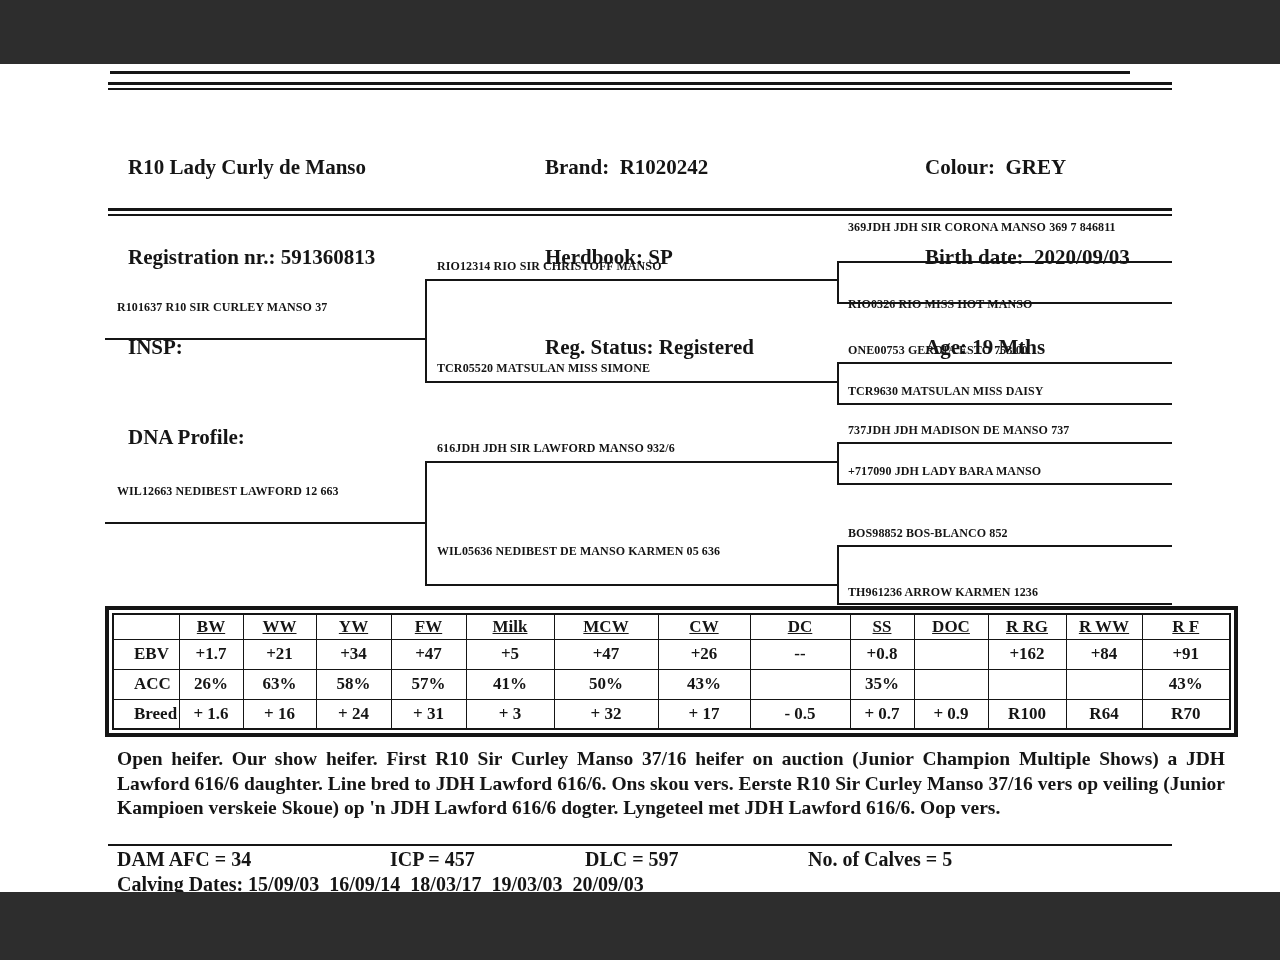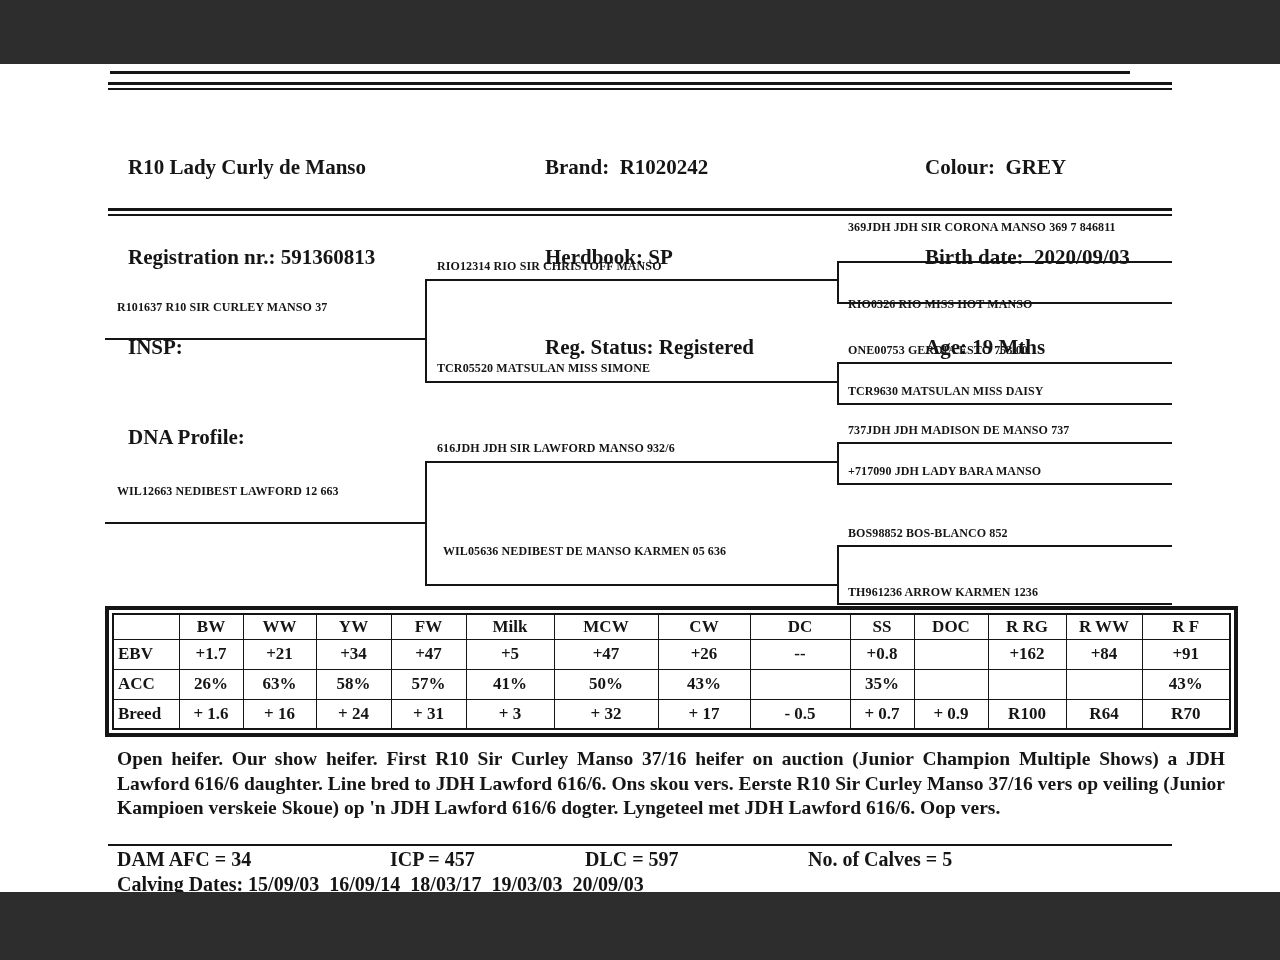--- a/index.html
+++ b/index.html
@@ -23,22 +23,22 @@
   .info { position:absolute; top:92px; font-size:21px; line-height:30px; white-space:pre; }
   .info-left { left:128px; }
   .info-mid { left:545px; }
   .info-right { left:925px; }
 
   .ped-name { position:absolute; font-size:12px; line-height:20px; letter-spacing:0.1px; }
 
   .ebv-outer { position:absolute; left:105px; top:606px; width:1133px; border:4px solid #151515; padding:3px; background:#fff; }
   .ebv-outer table { width:100%; border-collapse:collapse; table-layout:fixed; border:2px solid #151515; font-size:17px; }
   .ebv-outer td { border:1px solid #151515; text-align:center; height:30px; padding:0 2px; overflow:hidden; white-space:nowrap; }
-  .ebv-outer tr.hdr td { height:25px; }
-  .ebv-outer td.lbl { text-align:left; padding-left:4px; }
+  .ebv-outer tr.hdr td { height:25px;text-decoration:underline; }
+  .ebv-outer td.lbl { text-align:left; padding-left:20px; }
 
   .desc { position:absolute; left:117px; top:747px; width:1108px; font-size:19.5px; line-height:24.5px; text-align:justify; }
   .stat { position:absolute; top:848px; font-size:20px; white-space:pre; }
   .calving { position:absolute; left:117px; top:873px; font-size:20px; white-space:pre; }
 </style>
 </head>
 <body>
 
 <div class="screen">
 
@@ -71,21 +71,21 @@
   <div class="hline" style="left:108px; top:214px; width:1064px; height:2px;"></div>
 
   <div>
 
     <div class="ped-name" style="left:117px; top:297px; width:285px;">R101637 R10 SIR CURLEY MANSO 37</div>
     <div class="ped-name" style="left:117px; top:481px; width:285px;">WIL12663 NEDIBEST LAWFORD 12 663</div>
 
     <div class="ped-name" style="left:437px; top:256px; width:400px;">RIO12314 RIO SIR CHRISTOFF MANSO</div>
     <div class="ped-name" style="left:437px; top:358px; width:400px;">TCR05520 MATSULAN MISS SIMONE</div>
     <div class="ped-name" style="left:437px; top:438px; width:400px;">616JDH JDH SIR LAWFORD MANSO 932/6</div>
-    <div class="ped-name" style="left:437px; top:541px; width:340px;margin-left:6px;">WIL05636 NEDIBEST DE MANSO KARMEN 05 636</div>
+    <div class="ped-name" style="left:437px; top:541px; width:340px;">WIL05636 NEDIBEST DE MANSO KARMEN 05 636</div>
 
     <div class="ped-name" style="left:848px; top:217px; width:325px;">369JDH JDH SIR CORONA MANSO 369 7 846811</div>
     <div class="ped-name" style="left:848px; top:294px; width:335px;">RIO0326 RIO MISS HOT MANSO</div>
     <div class="ped-name" style="left:848px; top:340px; width:335px;">ONE00753 GERDIA ESTO 753 00</div>
     <div class="ped-name" style="left:848px; top:381px; width:335px;">TCR9630 MATSULAN MISS DAISY</div>
     <div class="ped-name" style="left:848px; top:420px; width:335px;">737JDH JDH MADISON DE MANSO 737</div>
     <div class="ped-name" style="left:848px; top:461px; width:335px;">+717090 JDH LADY BARA MANSO</div>
     <div class="ped-name" style="left:848px; top:523px; width:335px;">BOS98852 BOS-BLANCO 852</div>
     <div class="ped-name" style="left:848px; top:582px; width:335px;">TH961236 ARROW KARMEN 1236</div>
 

